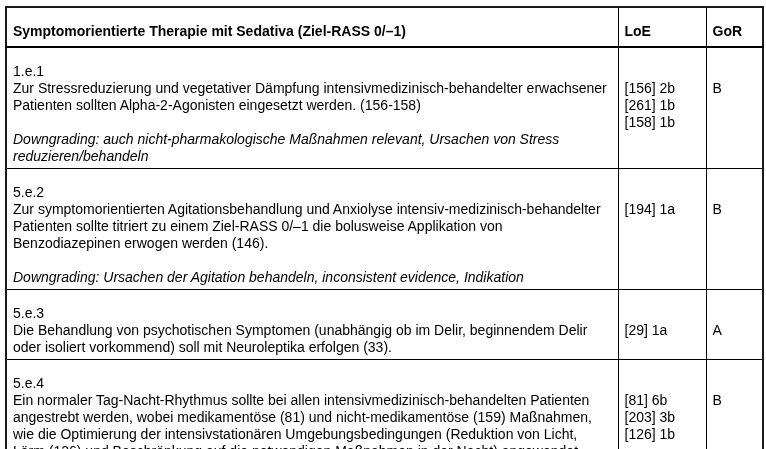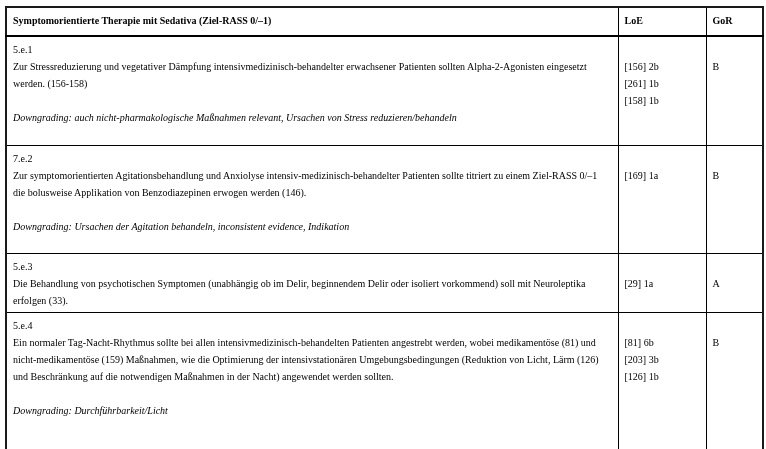--- a/index.html
+++ b/index.html
@@ -25,25 +25,24 @@
     background: #ffffff;
   }
   table.rec-table col.c-main { width: 612px; }
   table.rec-table col.c-loe  { width: 88px; }
   table.rec-table col.c-gor  { width: 57px; }
 
   table.rec-table th,
   table.rec-table td {
     border: 1px solid #000000;
     vertical-align: top;
-    padding: 4px 6px 3px 6px;
-    font-size: 10px;
+    padding: 15px 6px 3px 6px;
+    font-size: 14px;
     line-height: 17px;
     overflow: hidden;
-    font-family: Liberation Serif, serif;
   }
   
   table.rec-table { border: 2px solid #1a1a1a; }
   table.rec-table tr:first-child th { border-bottom: 2px solid #000; }
 
   th.hdr {
     text-align: left;
     font-weight: bold;
     height: 20px;
     white-space: nowrap;
@@ -71,47 +70,47 @@
 
     <tbody>
         <tr>
       <th class="hdr">Symptomorientierte Therapie mit Sedativa (Ziel-RASS 0/–1)</th>
       <th class="hdr">LoE</th>
       <th class="hdr">GoR</th>
     </tr>
 
     <tr class="r1">
       <td>
-        <div>5.e.1</div>
+        <div>1.e.1</div>
         <div>Zur Stressreduzierung und vegetativer Dämpfung intensivmedizinisch-behandelter erwachsener Patienten sollten Alpha-2-Agonisten eingesetzt werden. (156-158)</div>
         <div class="gap"></div>
         <div class="downgrading">Downgrading: auch nicht-pharmakologische Maßnahmen relevant, Ursachen von Stress reduzieren/behandeln</div>
       </td>
       <td>
         <div class="lead-gap"></div>
         <div class="loe-line">[156] 2b</div>
         <div class="loe-line">[261] 1b</div>
         <div class="loe-line">[158] 1b</div>
       </td>
       <td>
         <div class="lead-gap"></div>
         <div>B</div>
       </td>
     </tr>
 
     <tr class="r2">
       <td>
-        <div>7.e.2</div>
+        <div>5.e.2</div>
         <div>Zur symptomorientierten Agitationsbehandlung und Anxiolyse intensiv-medizinisch-behandelter Patienten sollte titriert zu einem Ziel-RASS 0/–1 die bolusweise Applikation von Benzodiazepinen erwogen werden (146).</div>
         <div class="gap"></div>
         <div class="downgrading">Downgrading: Ursachen der Agitation behandeln, inconsistent evidence, Indikation</div>
       </td>
       <td>
         <div class="lead-gap"></div>
-        <div class="loe-line">[169] 1a</div>
+        <div class="loe-line">[194] 1a</div>
       </td>
       <td>
         <div class="lead-gap"></div>
         <div>B</div>
       </td>
     </tr>
 
     <tr class="r3">
       <td>
         <div>5.e.3</div>

